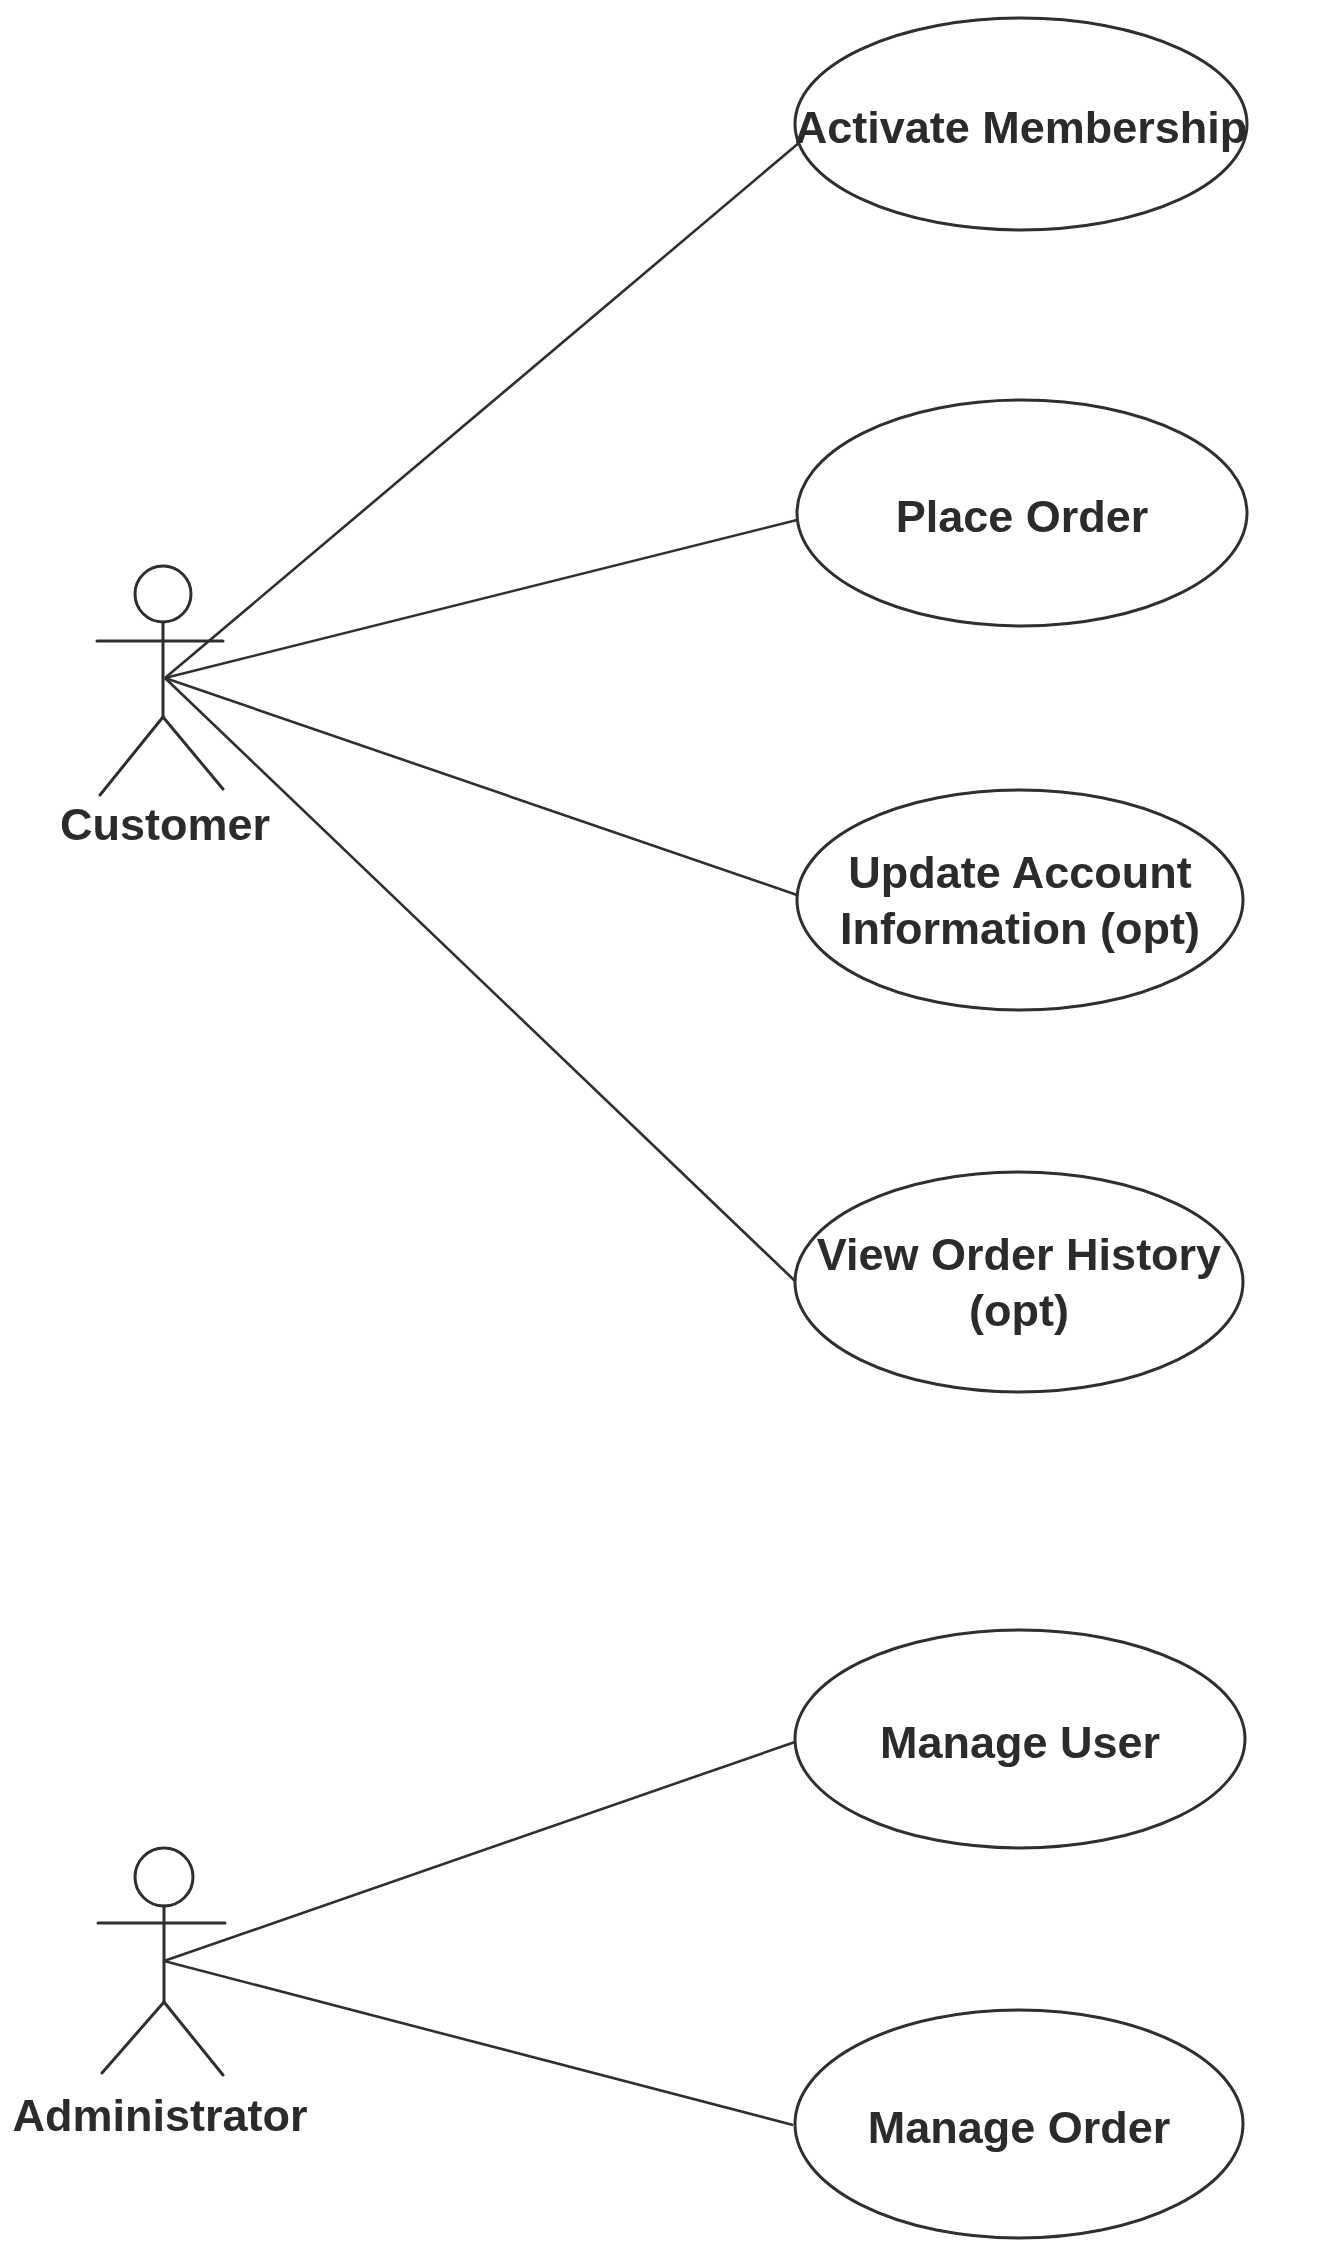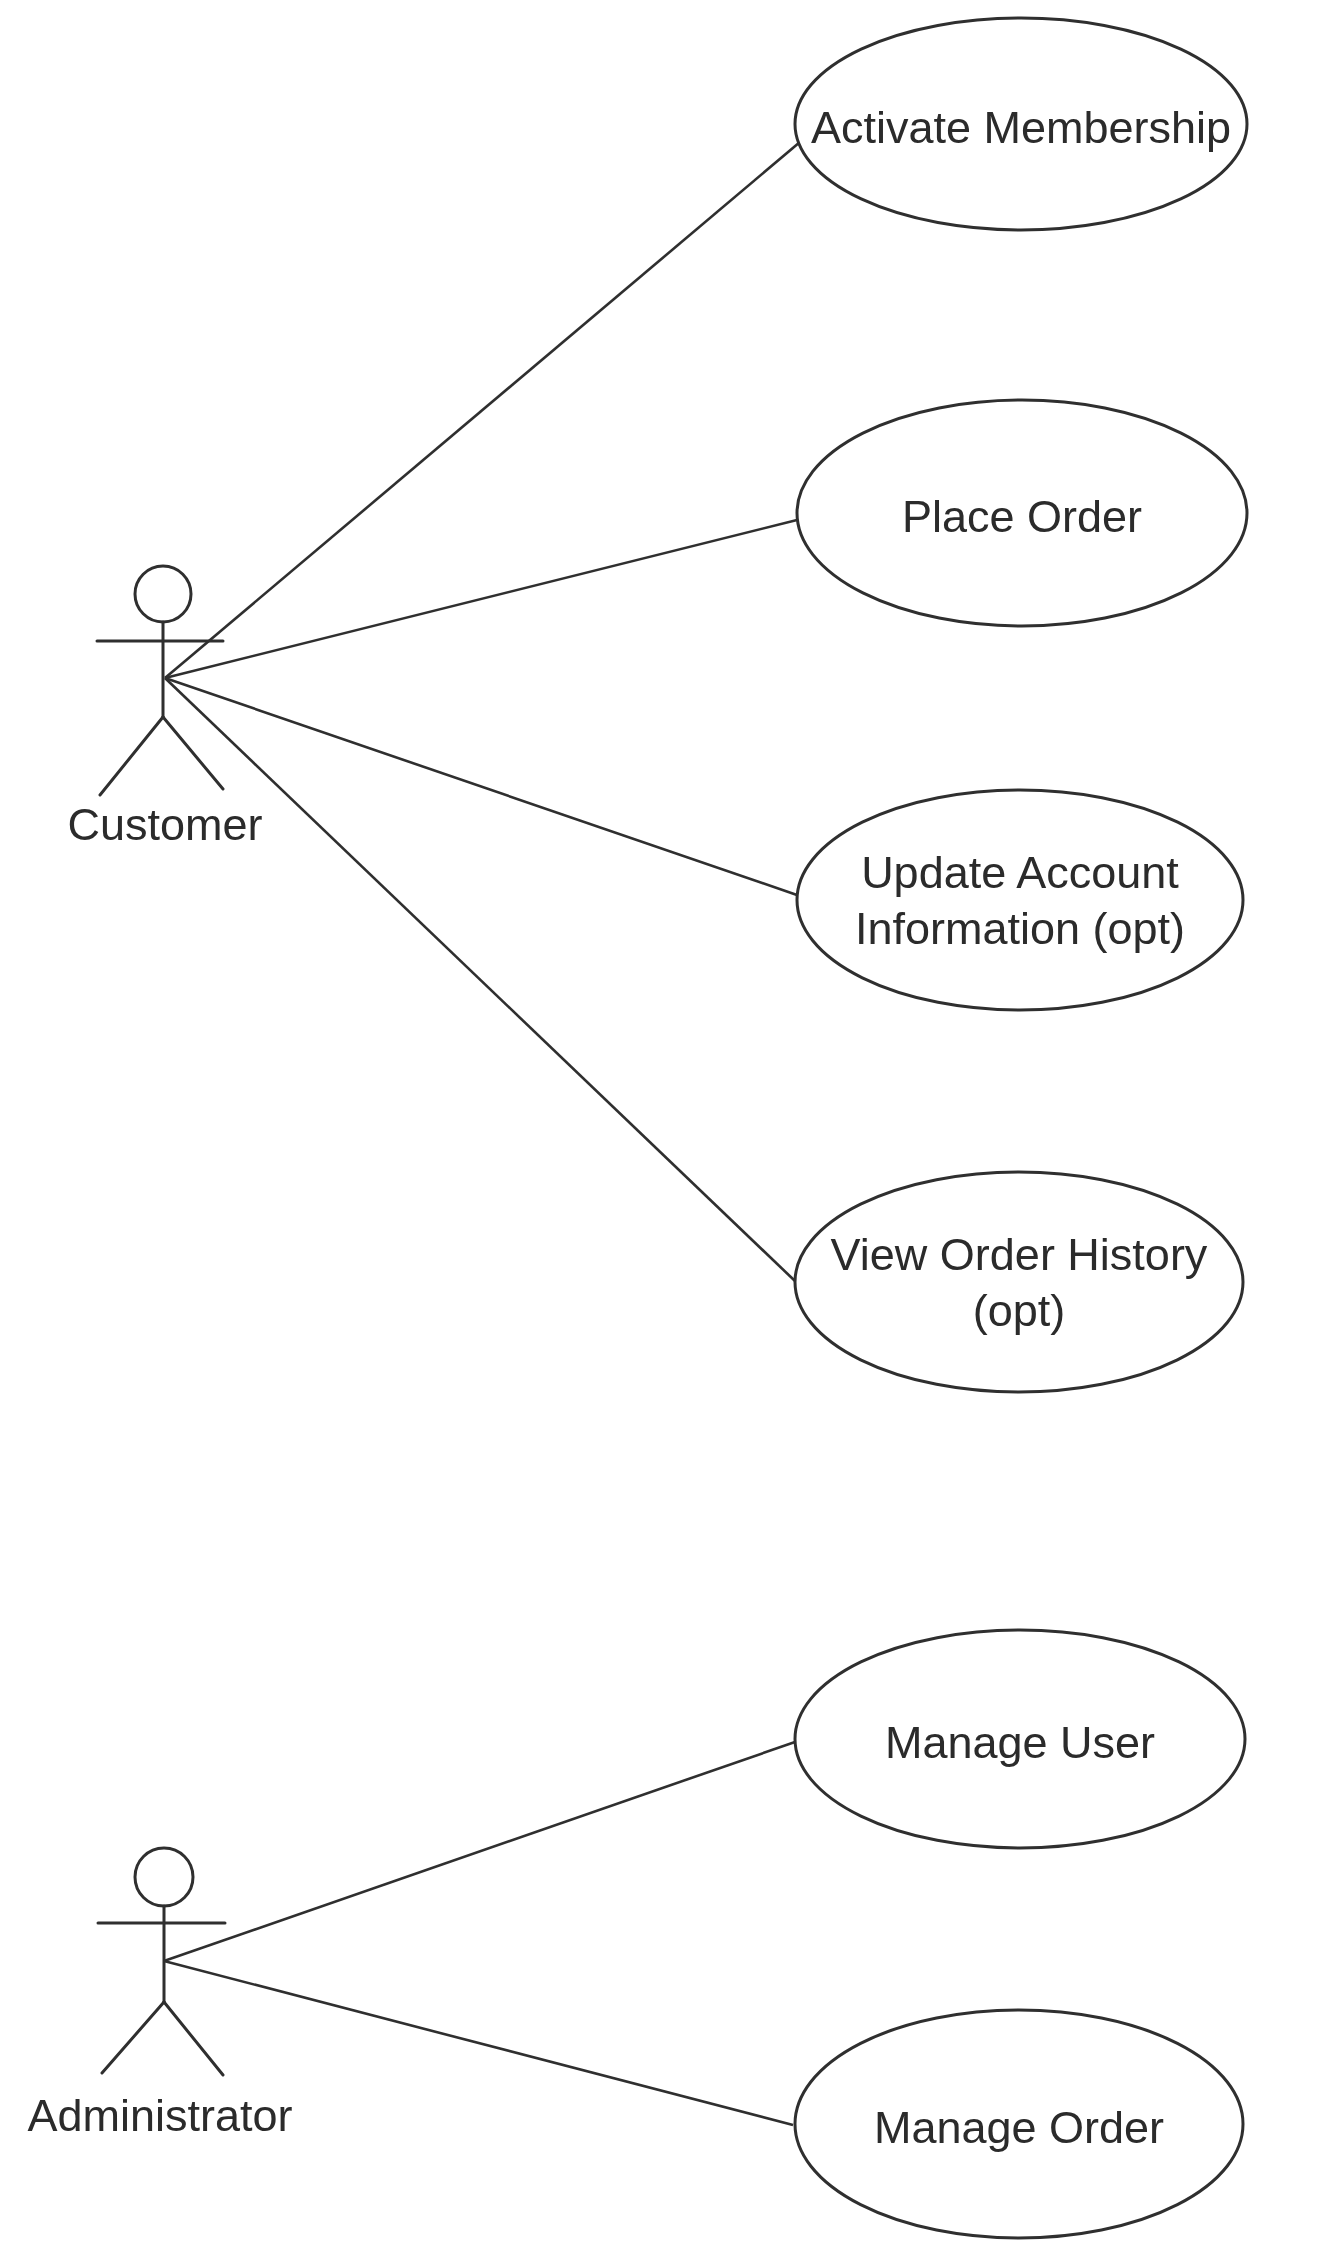--- a/index.html
+++ b/index.html
@@ -6,20 +6,21 @@
     margin: 0;
     padding: 0;
     background: #ffffff;
   }
   .page {
     position: relative;
     width: 1344px;
     height: 2258px;
     background: var(--bg, #ffffff);
     overflow: hidden;
+    font-weight: bold;
   }
   svg.diagram {
     display: block;
     width: 1344px;
     height: 2258px;
   }
   .shape {
     fill: #ffffff;
     stroke: var(--stroke, #2f2f2f);
     stroke-width: 3;

